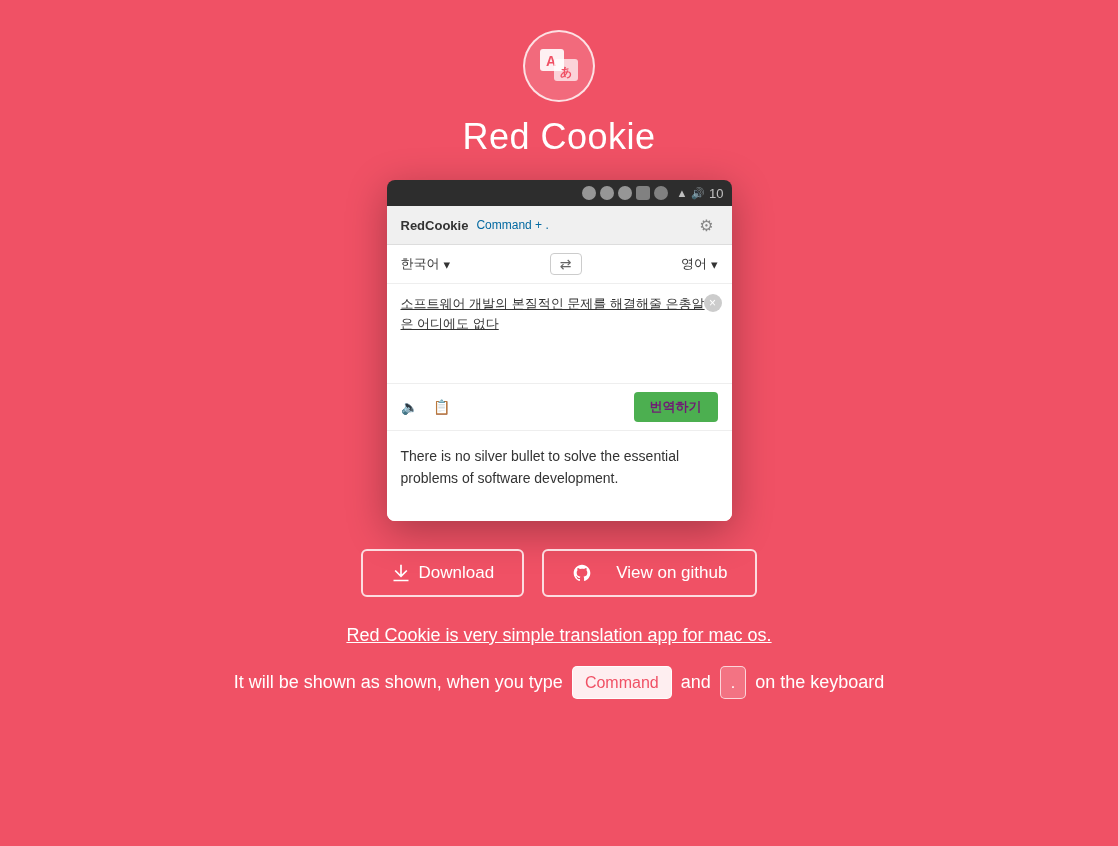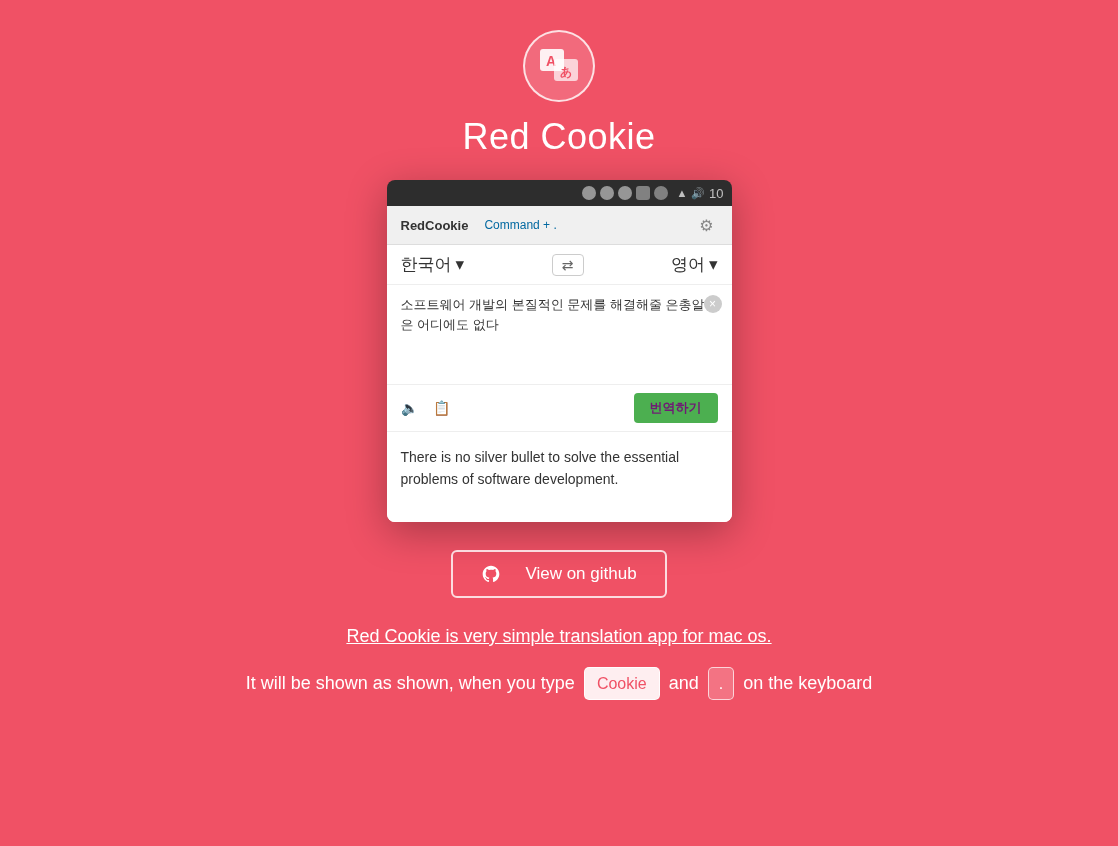--- a/index.html
+++ b/index.html
@@ -91,21 +91,21 @@
       padding: 8px 14px;
       display: flex;
       align-items: center;
       justify-content: space-between;
       border-bottom: 1px solid #ddd;
     }
 
     .popup-header-left {
       display: flex;
       align-items: center;
-      gap: 16px;
+      gap: 8px;
       text-align: center;
     }
 
     .popup-app-name {
       font-size: 13px;
       font-weight: 600;
       color: #333;
     }
 
     .popup-shortcut {
@@ -125,21 +125,21 @@
 
     .lang-selector {
       display: flex;
       align-items: center;
       justify-content: space-between;
       padding: 8px 14px;
       border-bottom: 1px solid #eee;
     }
 
     .lang-btn {
-      font-size: 17px;
+      font-size: 13px;
       color: #333;
       background: none;
       border: none;
       cursor: pointer;
       display: flex;
       align-items: center;
       gap: 4px;
     }
 
     .swap-btn {
@@ -158,20 +158,21 @@
       padding: 10px 14px;
       border-bottom: 1px solid #eee;
       min-height: 100px;
       position: relative;
     }
 
     .input-text {
       font-size: 13px;
       color: #333;
       line-height: 1.5;
+      text-decoration: underline;
     }
 
     .clear-btn {
       position: absolute;
       top: 10px;
       right: 10px;
       width: 18px;
       height: 18px;
       border-radius: 50%;
       background: #ccc;
@@ -367,29 +368,35 @@
       <button class="translate-btn">번역하기</button>
     </div>
 
     <div class="output-area">
       <p class="output-text">There is no silver bullet to solve the essential problems of software development.</p>
     </div>
   </div>
 </div>
 
 <div class="buttons-row">
+  <a class="btn-download" href="#">
+    <svg width="20" height="20" viewBox="0 0 24 24" fill="none" stroke="white" stroke-width="2">
+      <path d="M12 2v14M5 9l7 7 7-7M3 21h18"></path>
+    </svg>
+    <span>Download</span>
+  </a>
   <a class="btn-github" href="#">
     <svg width="20" height="20" viewBox="0 0 24 24" fill="white">
       <path d="M12 2C6.477 2 2 6.477 2 12c0 4.42 2.865 8.17 6.839 9.49.5.092.682-.217.682-.482 0-.237-.008-.866-.013-1.7-2.782.604-3.369-1.34-3.369-1.34-.454-1.156-1.11-1.464-1.11-1.464-.908-.62.069-.608.069-.608 1.003.07 1.531 1.03 1.531 1.03.892 1.529 2.341 1.087 2.91.832.092-.647.35-1.088.636-1.338-2.22-.253-4.555-1.11-4.555-4.943 0-1.091.39-1.984 1.029-2.683-.103-.253-.446-1.27.098-2.647 0 0 .84-.269 2.75 1.025A9.578 9.578 0 0112 6.836c.85.004 1.705.115 2.504.337 1.909-1.294 2.747-1.025 2.747-1.025.546 1.377.203 2.394.1 2.647.64.699 1.028 1.592 1.028 2.683 0 3.842-2.339 4.687-4.566 4.935.359.309.678.919.678 1.852 0 1.336-.012 2.415-.012 2.743 0 .267.18.578.688.48C19.138 20.167 22 16.418 22 12c0-5.523-4.477-10-10-10z"></path>
     </svg>
     <span>View on github</span>
   </a>
 </div>
 
 <p class="description-text">Red Cookie is very simple translation app for mac os.</p>
 
 <p class="instruction-text">
   <span>It will be shown as shown, when you type</span>
-  <span class="kbd-command">Cookie</span>
+  <span class="kbd-command">Command</span>
   <span>and</span>
   <span class="kbd-dot">.</span>
   <span>on the keyboard</span>
 </p>
 
 </body></html>

